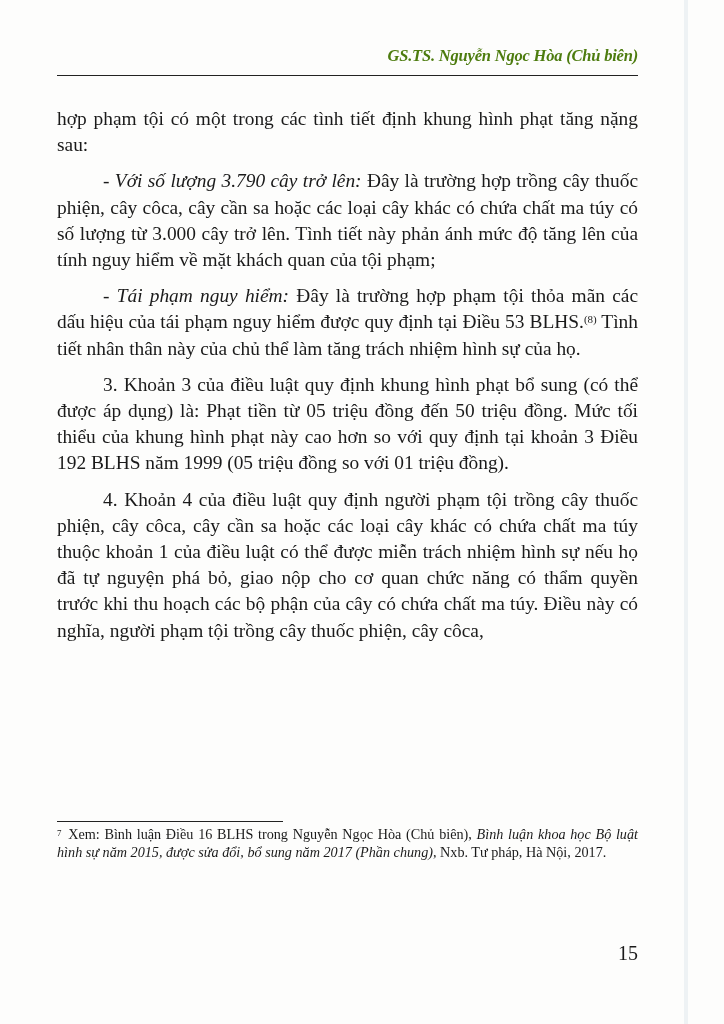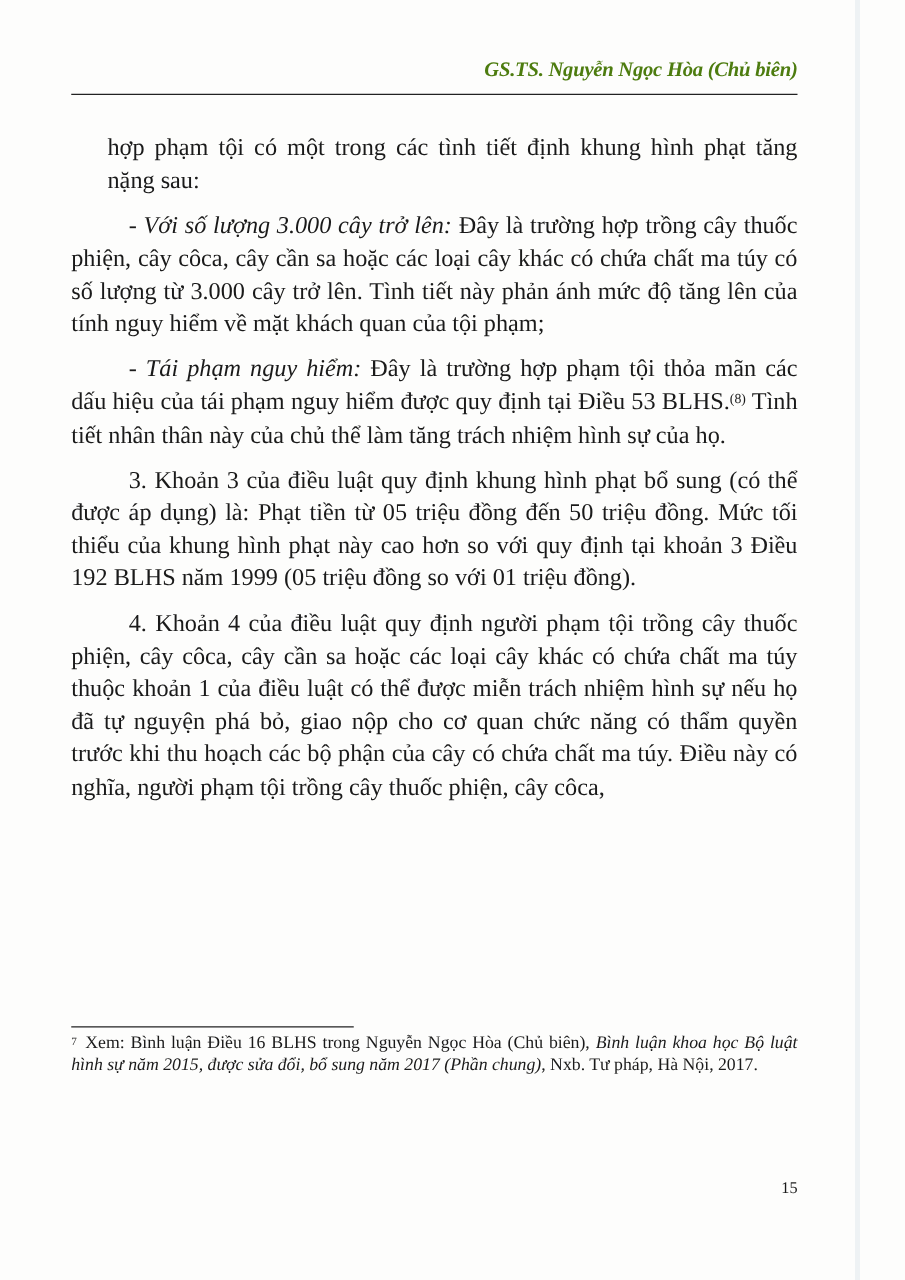--- a/index.html
+++ b/index.html
@@ -25,52 +25,52 @@
       position: absolute; left: 57px; top: 75px; width: 581px; height: 0;
       border-top: 1.6px solid #222;
     }
     .body-text {
       position: absolute; left: 57px; top: 106px; width: 581px;
       font-size: 19.4px; line-height: 26.2px;
       text-align: justify;
     }
     .body-text p { margin: 0 0 10px 0; }
     .body-text p.indent { text-indent: 46px; }
-    .body-text p.first { text-indent: 0; margin-left: 29px; }
+    .body-text p.first { text-indent: 0; }
     .body-text em { font-style: italic; }
     sup.ref { font-size: 11px; vertical-align: top; position: relative; top: -3px; }
     .fn-rule {
       position: absolute; left: 57px; top: 821px; width: 226px; height: 0;
       border-top: 1.4px solid #222;
     }
     .footnotes {
       position: absolute; left: 57px; top: 826px; width: 581px;
       font-size: 14.2px; line-height: 17.6px;
       text-align: justify;
     }
     .footnotes p { margin: 0; }
     .footnotes sup { font-size: 9px; vertical-align: top; position: relative; top: -1px; margin-right: 2px; }
     .page-number {
       position: absolute; left: 600px; top: 942px; width: 38px;
-      text-align: right; font-size: 13px;
+      text-align: right; font-size: 20px;
     }
   </style>
 </head>
 <body>
 
 <div class="page-shade"></div>
 
 <div class="running-head">GS.TS. Nguyễn Ngọc Hòa (Chủ biên)</div>
 <div class="head-rule"></div>
 
 <div class="body-text">
   <p class="first">hợp phạm tội có một trong các tình tiết định khung hình phạt tăng nặng sau:</p>
 
 
-  <p class="indent"><em>- Với số lượng 3.000 cây trở lên:</em><span> Đây là trường hợp trồng cây thuốc phiện, cây côca, cây cần sa hoặc các loại cây khác có chứa chất ma túy có số lượng từ 3.000 cây trở lên. Tình tiết này phản ánh mức độ tăng lên của tính nguy hiểm về mặt khách quan của tội phạm;</span></p>
+  <p class="indent"><em>- Với số lượng 3.790 cây trở lên:</em><span> Đây là trường hợp trồng cây thuốc phiện, cây côca, cây cần sa hoặc các loại cây khác có chứa chất ma túy có số lượng từ 3.000 cây trở lên. Tình tiết này phản ánh mức độ tăng lên của tính nguy hiểm về mặt khách quan của tội phạm;</span></p>
 
   <p class="indent"><em>- Tái phạm nguy hiểm:</em><span> Đây là trường hợp phạm tội thỏa mãn các dấu hiệu của tái phạm nguy hiểm được quy định tại Điều 53 BLHS.</span><sup class="ref">(8)</sup><span> Tình tiết nhân thân này của chủ thể làm tăng trách nhiệm hình sự của họ.</span></p>
 
   <p class="indent">3. Khoản 3 của điều luật quy định khung hình phạt bổ sung (có thể được áp dụng) là: Phạt tiền từ 05 triệu đồng đến 50 triệu đồng. Mức tối thiểu của khung hình phạt này cao hơn so với quy định tại khoản 3 Điều 192 BLHS năm 1999 (05 triệu đồng so với 01 triệu đồng).</p>
 
   <p class="indent">4. Khoản 4 của điều luật quy định người phạm tội trồng cây thuốc phiện, cây côca, cây cần sa hoặc các loại cây khác có chứa chất ma túy thuộc khoản 1 của điều luật có thể được miễn trách nhiệm hình sự nếu họ đã tự nguyện phá bỏ, giao nộp cho cơ quan chức năng có thẩm quyền trước khi thu hoạch các bộ phận của cây có chứa chất ma túy. Điều này có nghĩa, người phạm tội trồng cây thuốc phiện, cây côca,</p>
 </div>
 
 <div class="fn-rule"></div>
 

